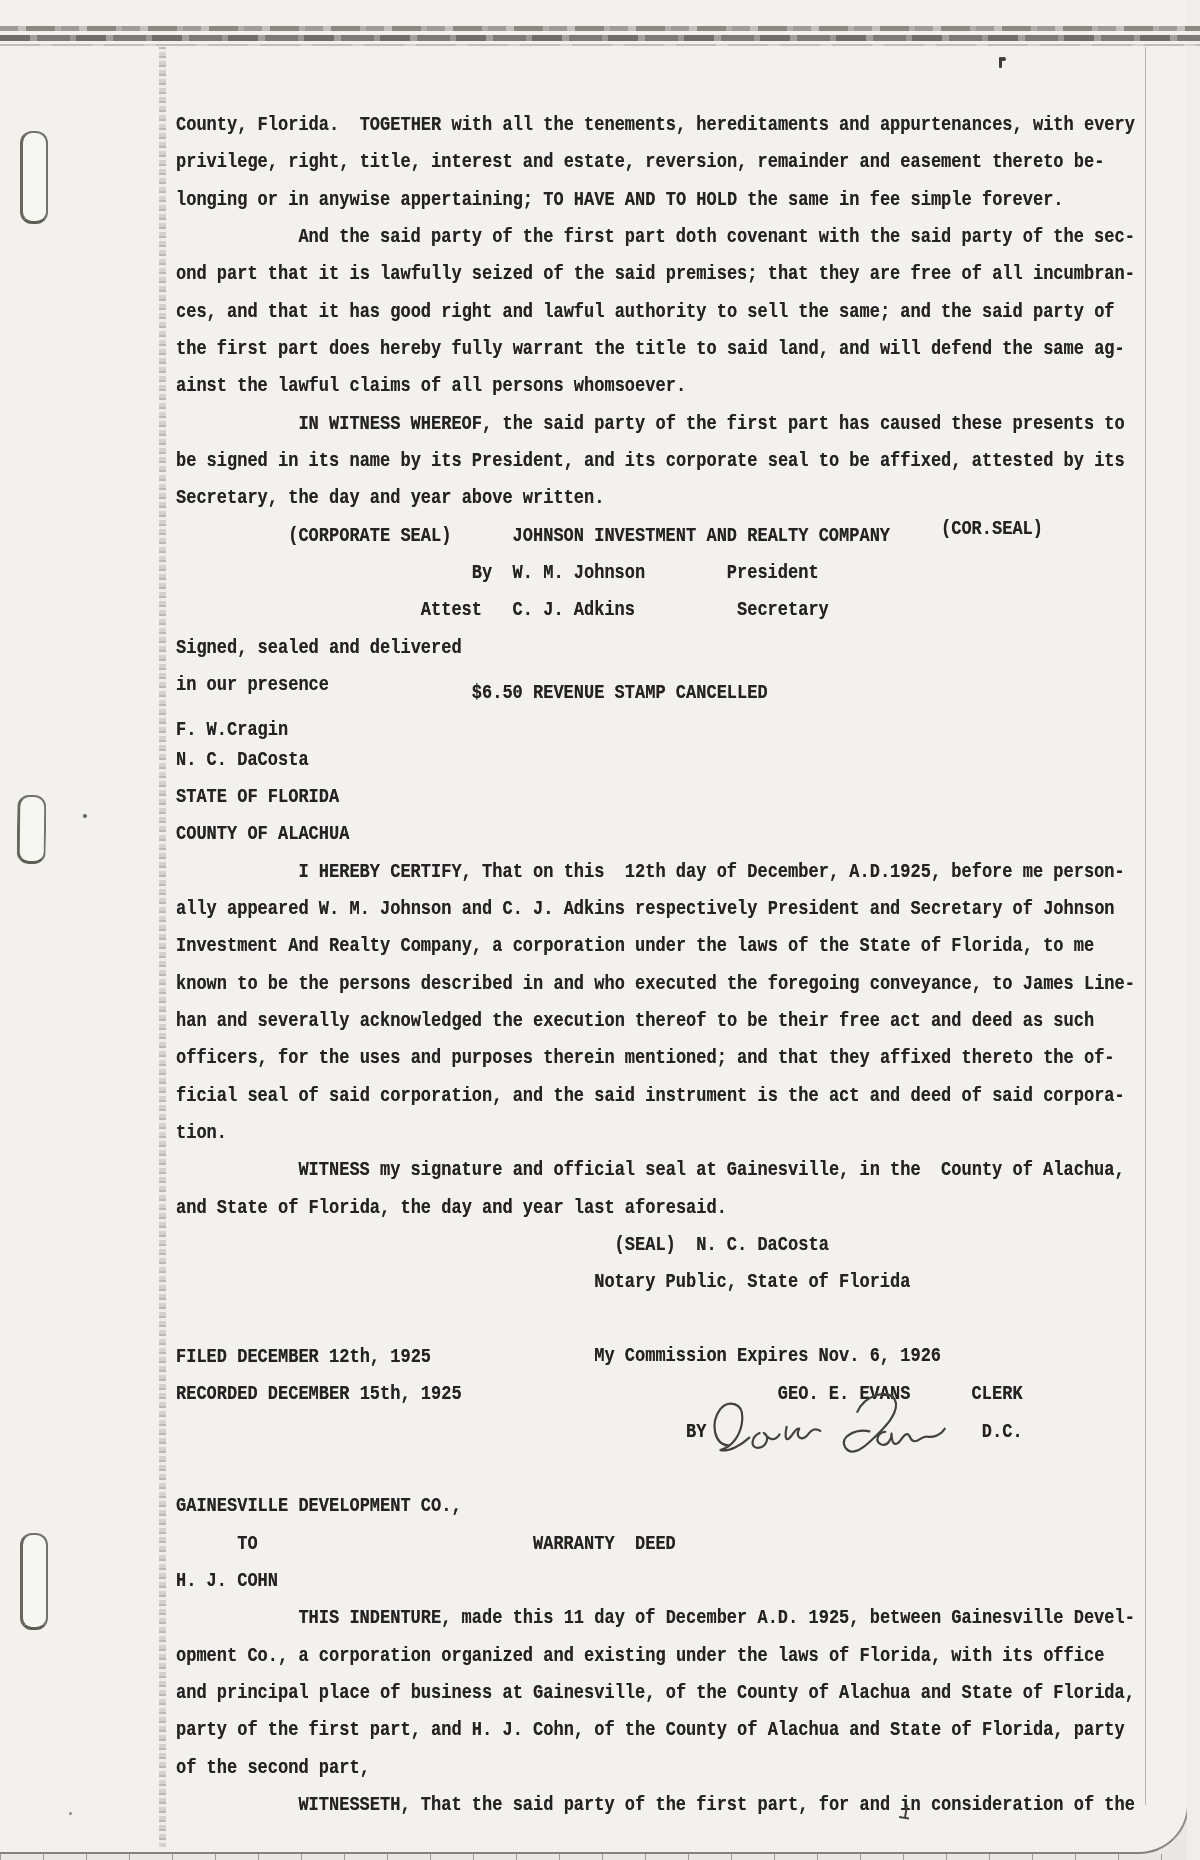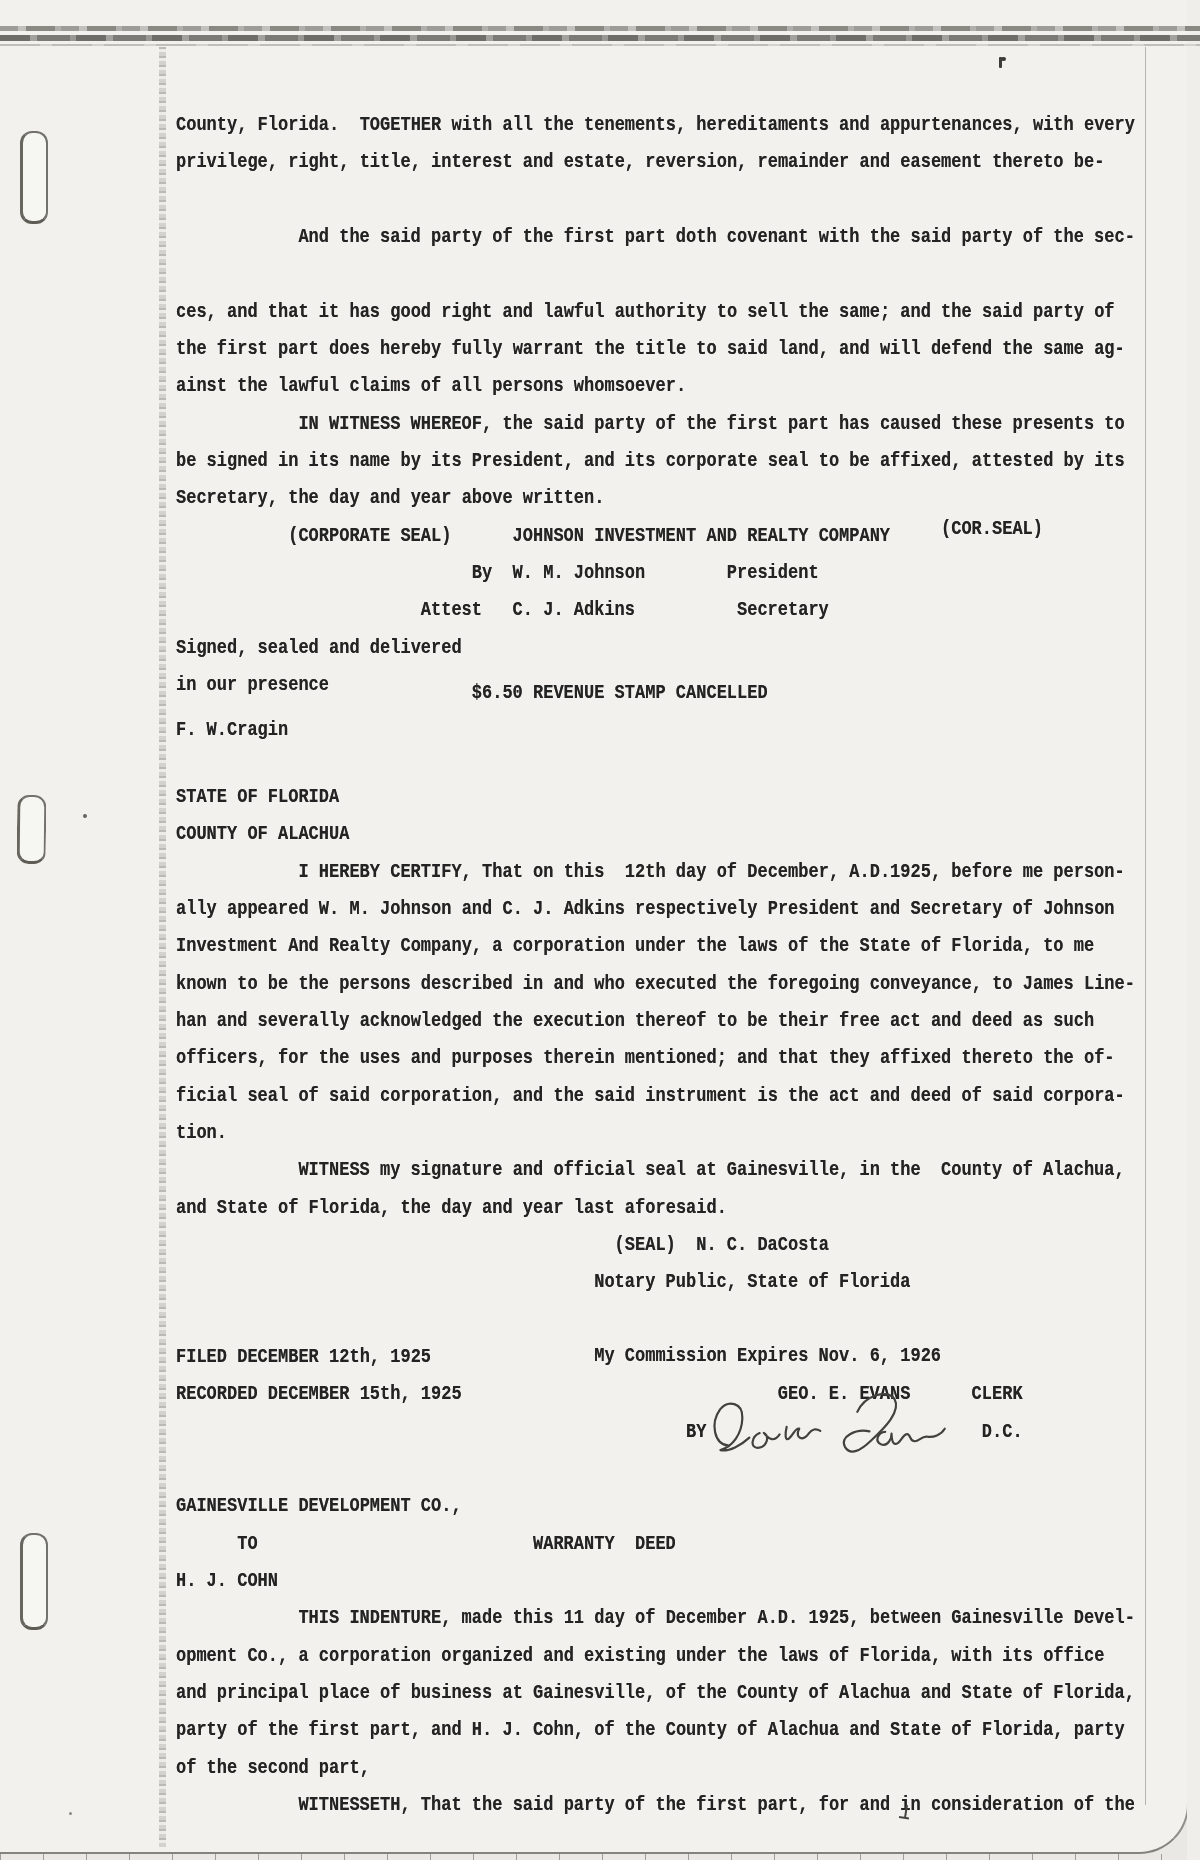--- a/index.html
+++ b/index.html
@@ -77,22 +77,28 @@
 <div class="slot slot2"></div>
 <div class="slot slot3"></div>
 
 <div class="doc">
     <div class="doc-line" style="top: 112px;">
       <span class="seg" style="left: 0px;">County, Florida.  TOGETHER with all the tenements, hereditaments and appurtenances, with every</span>
     </div>
     <div class="doc-line" style="top: 149.33px;">
       <span class="seg" style="left: 0px;">privilege, right, title, interest and estate, reversion, remainder and easement thereto be-</span>
     </div>
+    <div class="doc-line" style="top: 186.66px;">
+      <span class="seg" style="left: 0px;">longing or in anywise appertaining; TO HAVE AND TO HOLD the same in fee simple forever.</span>
+    </div>
     <div class="doc-line" style="top: 223.99px;">
       <span class="seg" style="left: 122.4px;">And the said party of the first part doth covenant with the said party of the sec-</span>
+    </div>
+    <div class="doc-line" style="top: 261.32px;">
+      <span class="seg" style="left: 0px;">ond part that it is lawfully seized of the said premises; that they are free of all incumbran-</span>
     </div>
     <div class="doc-line" style="top: 298.65px;">
       <span class="seg" style="left: 0px;">ces, and that it has good right and lawful authority to sell the same; and the said party of</span>
     </div>
     <div class="doc-line" style="top: 335.98px; text-align: right;">
       <span class="seg" style="left: 0px;">the first part does hereby fully warrant the title to said land, and will defend the same ag-</span>
     </div>
     <div class="doc-line" style="top: 373.31px;">
       <span class="seg" style="left: 0px;">ainst the lawful claims of all persons whomsoever.</span>
     </div>
@@ -121,20 +127,23 @@
     </div>
     <div class="doc-line" style="top: 634.62px;">
       <span class="seg" style="left: 0px;">Signed, sealed and delivered</span>
     </div>
     <div class="doc-line" style="top: 671.95px;">
       <span class="seg" style="left: 0px;">in our presence</span>
       <span class="seg stamp" style="left: 295.8px;">$6.50 REVENUE STAMP CANCELLED</span>
     </div>
     <div class="doc-line" style="top: 709.28px; margin-top: 8px;">
       <span class="seg" style="left: 0px;">F. W.Cragin</span>
+    </div>
+    <div class="doc-line" style="top: 746.61px;">
+      <span class="seg" style="left: 0px;">N. C. DaCosta</span>
     </div>
     <div class="doc-line" style="top: 783.94px;">
       <span class="seg" style="left: 0px;">STATE OF FLORIDA</span>
     </div>
     <div class="doc-line" style="top: 821.27px;">
       <span class="seg" style="left: 0px;">COUNTY OF ALACHUA</span>
     </div>
     <div class="doc-line" style="top: 858.6px;">
       <span class="seg" style="left: 122.4px;">I HEREBY CERTIFY, That on this  12th day of December, A.D.1925, before me person-</span>
     </div>

